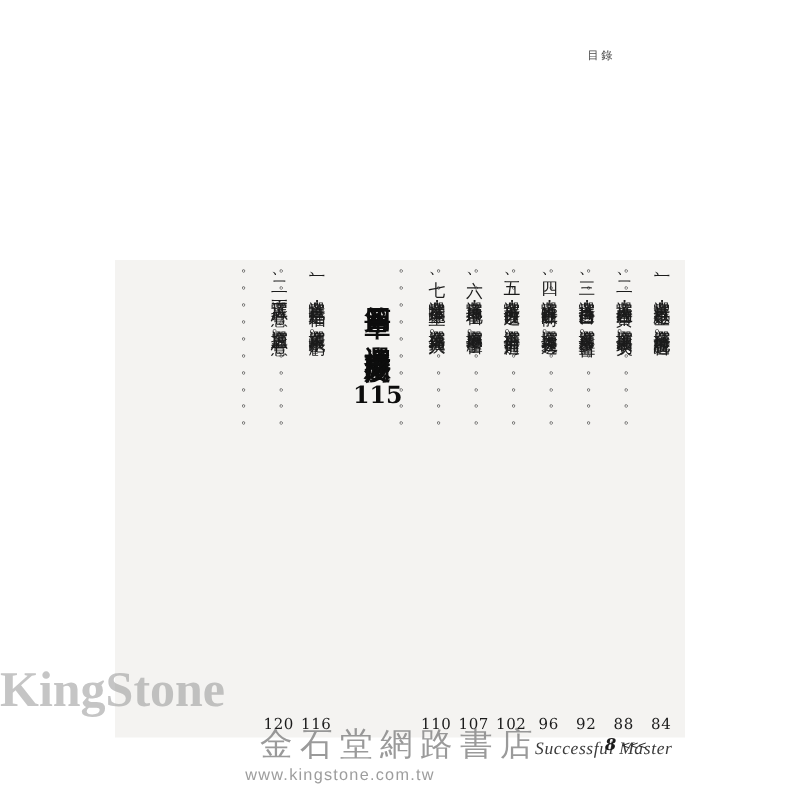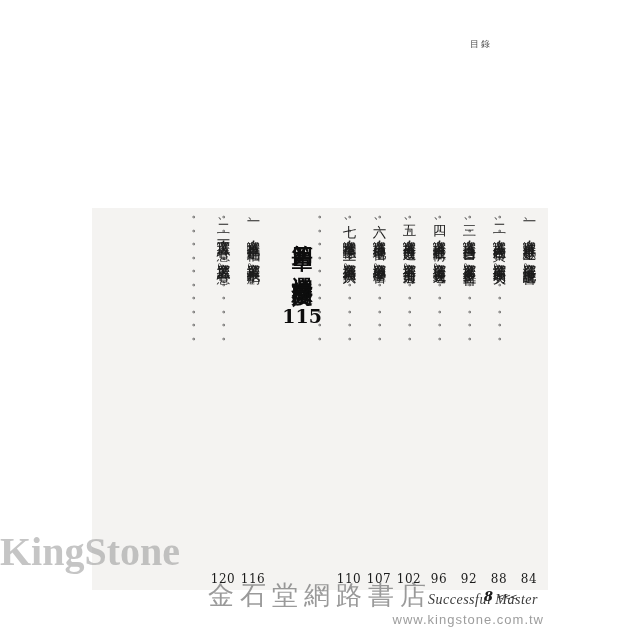--- a/index.html
+++ b/index.html
@@ -137,21 +137,21 @@
     font-size: 26px;
     font-weight: normal;
     color: rgba(120,120,120,0.75);
     letter-spacing: 6px;
   }
   .watermark-url {
     position: absolute;
     left: 0;
     top: 612px;
     width: 544px;
-    text-align: right;
+    text-align: center;
     font-family: "Liberation Sans", sans-serif;
     font-size: 13px;
     color: rgba(140,140,140,0.85);
     letter-spacing: 1px;
   }
 
   
   .footer-en {
     position: absolute;
     left: 428px;

